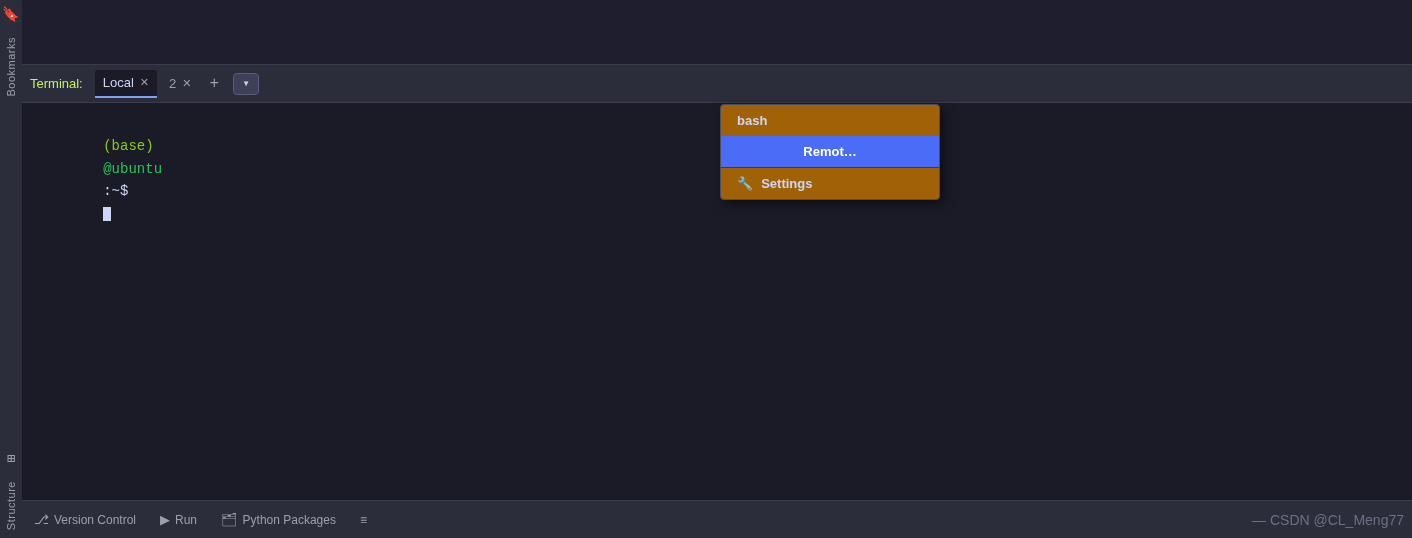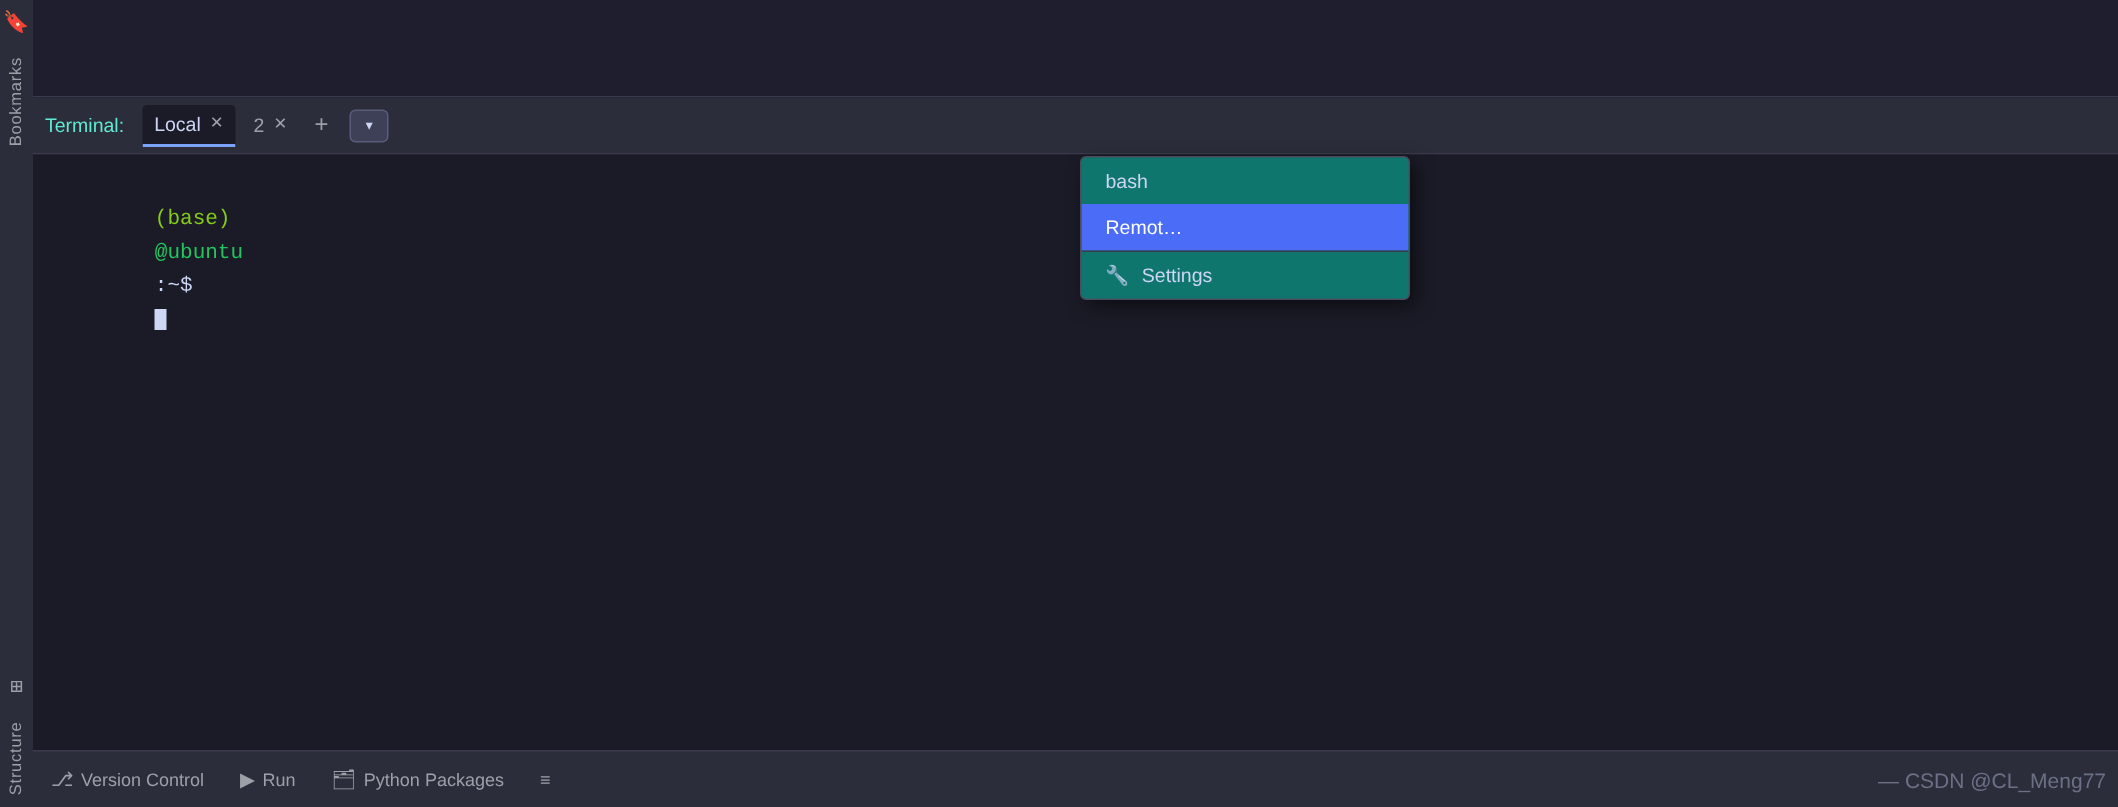--- a/index.html
+++ b/index.html
@@ -75,21 +75,21 @@
       height: 38px;
       background: #2b2d3a;
       display: flex;
       align-items: center;
       padding: 0 8px;
       gap: 4px;
       border-bottom: 1px solid #3a3c4e;
       flex-shrink: 0;
     }
     .tab-label {
-      color: #5eead4;
+      color: #bef264;
       font-family: Arial, sans-serif;
       font-size: 13px;
       padding-right: 8px;
     }
     .tab {
       display: flex;
       align-items: center;
       height: 28px;
       padding: 0 8px;
       border-radius: 3px 3px 0 0;
@@ -196,37 +196,39 @@
       font-size: 14px;
       font-family: Arial, sans-serif;
     }
 
     
     .dropdown-menu {
       position: absolute;
       top: 104px;
       left: 720px;
       width: 220px;
-      background: #0f766e;
+      background: #a16207;
       border: 1px solid #4a4c60;
       border-radius: 4px;
       box-shadow: 4px 4px 12px rgba(0,0,0,0.5);
       z-index: 100;
       font-family: Arial, sans-serif;
       font-size: 13px;
       overflow: hidden;
+      font-weight: bold;
     }
     .dropdown-item {
       padding: 8px 16px;
       color: #cdd6f4;
       cursor: pointer;
     }
     .dropdown-item.selected {
       background: #4a6cf7;
       color: #ffffff;
+      text-align: center;
     }
     .dropdown-settings {
       padding: 8px 16px;
       color: #cdd6f4;
       cursor: pointer;
       display: flex;
       align-items: center;
       gap: 8px;
       border-top: 1px solid #3a3c4e;
     }

